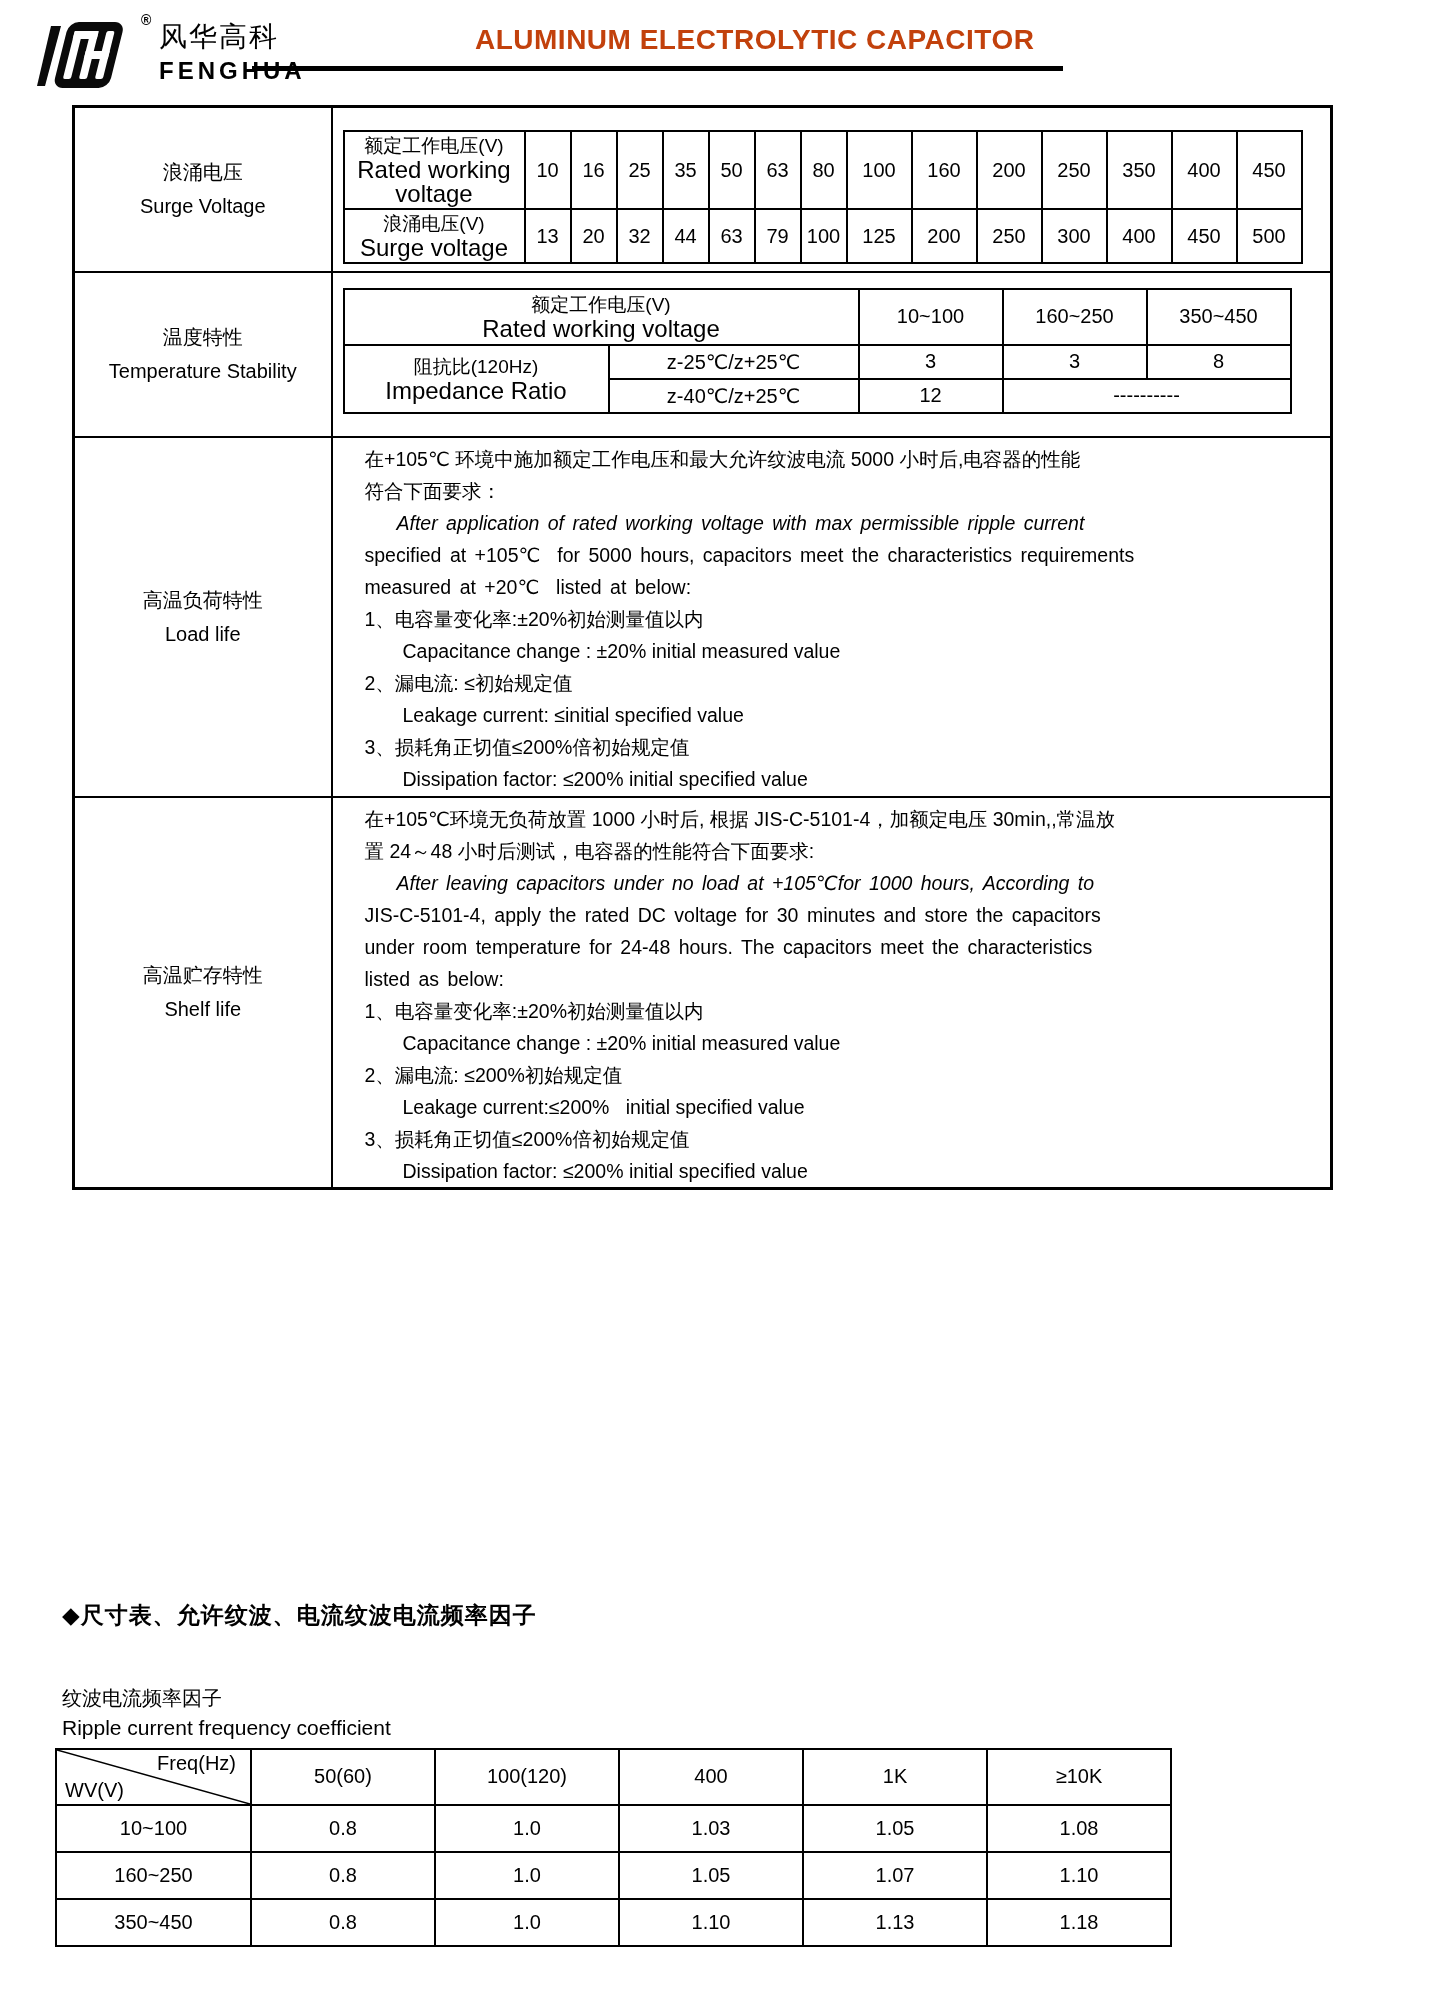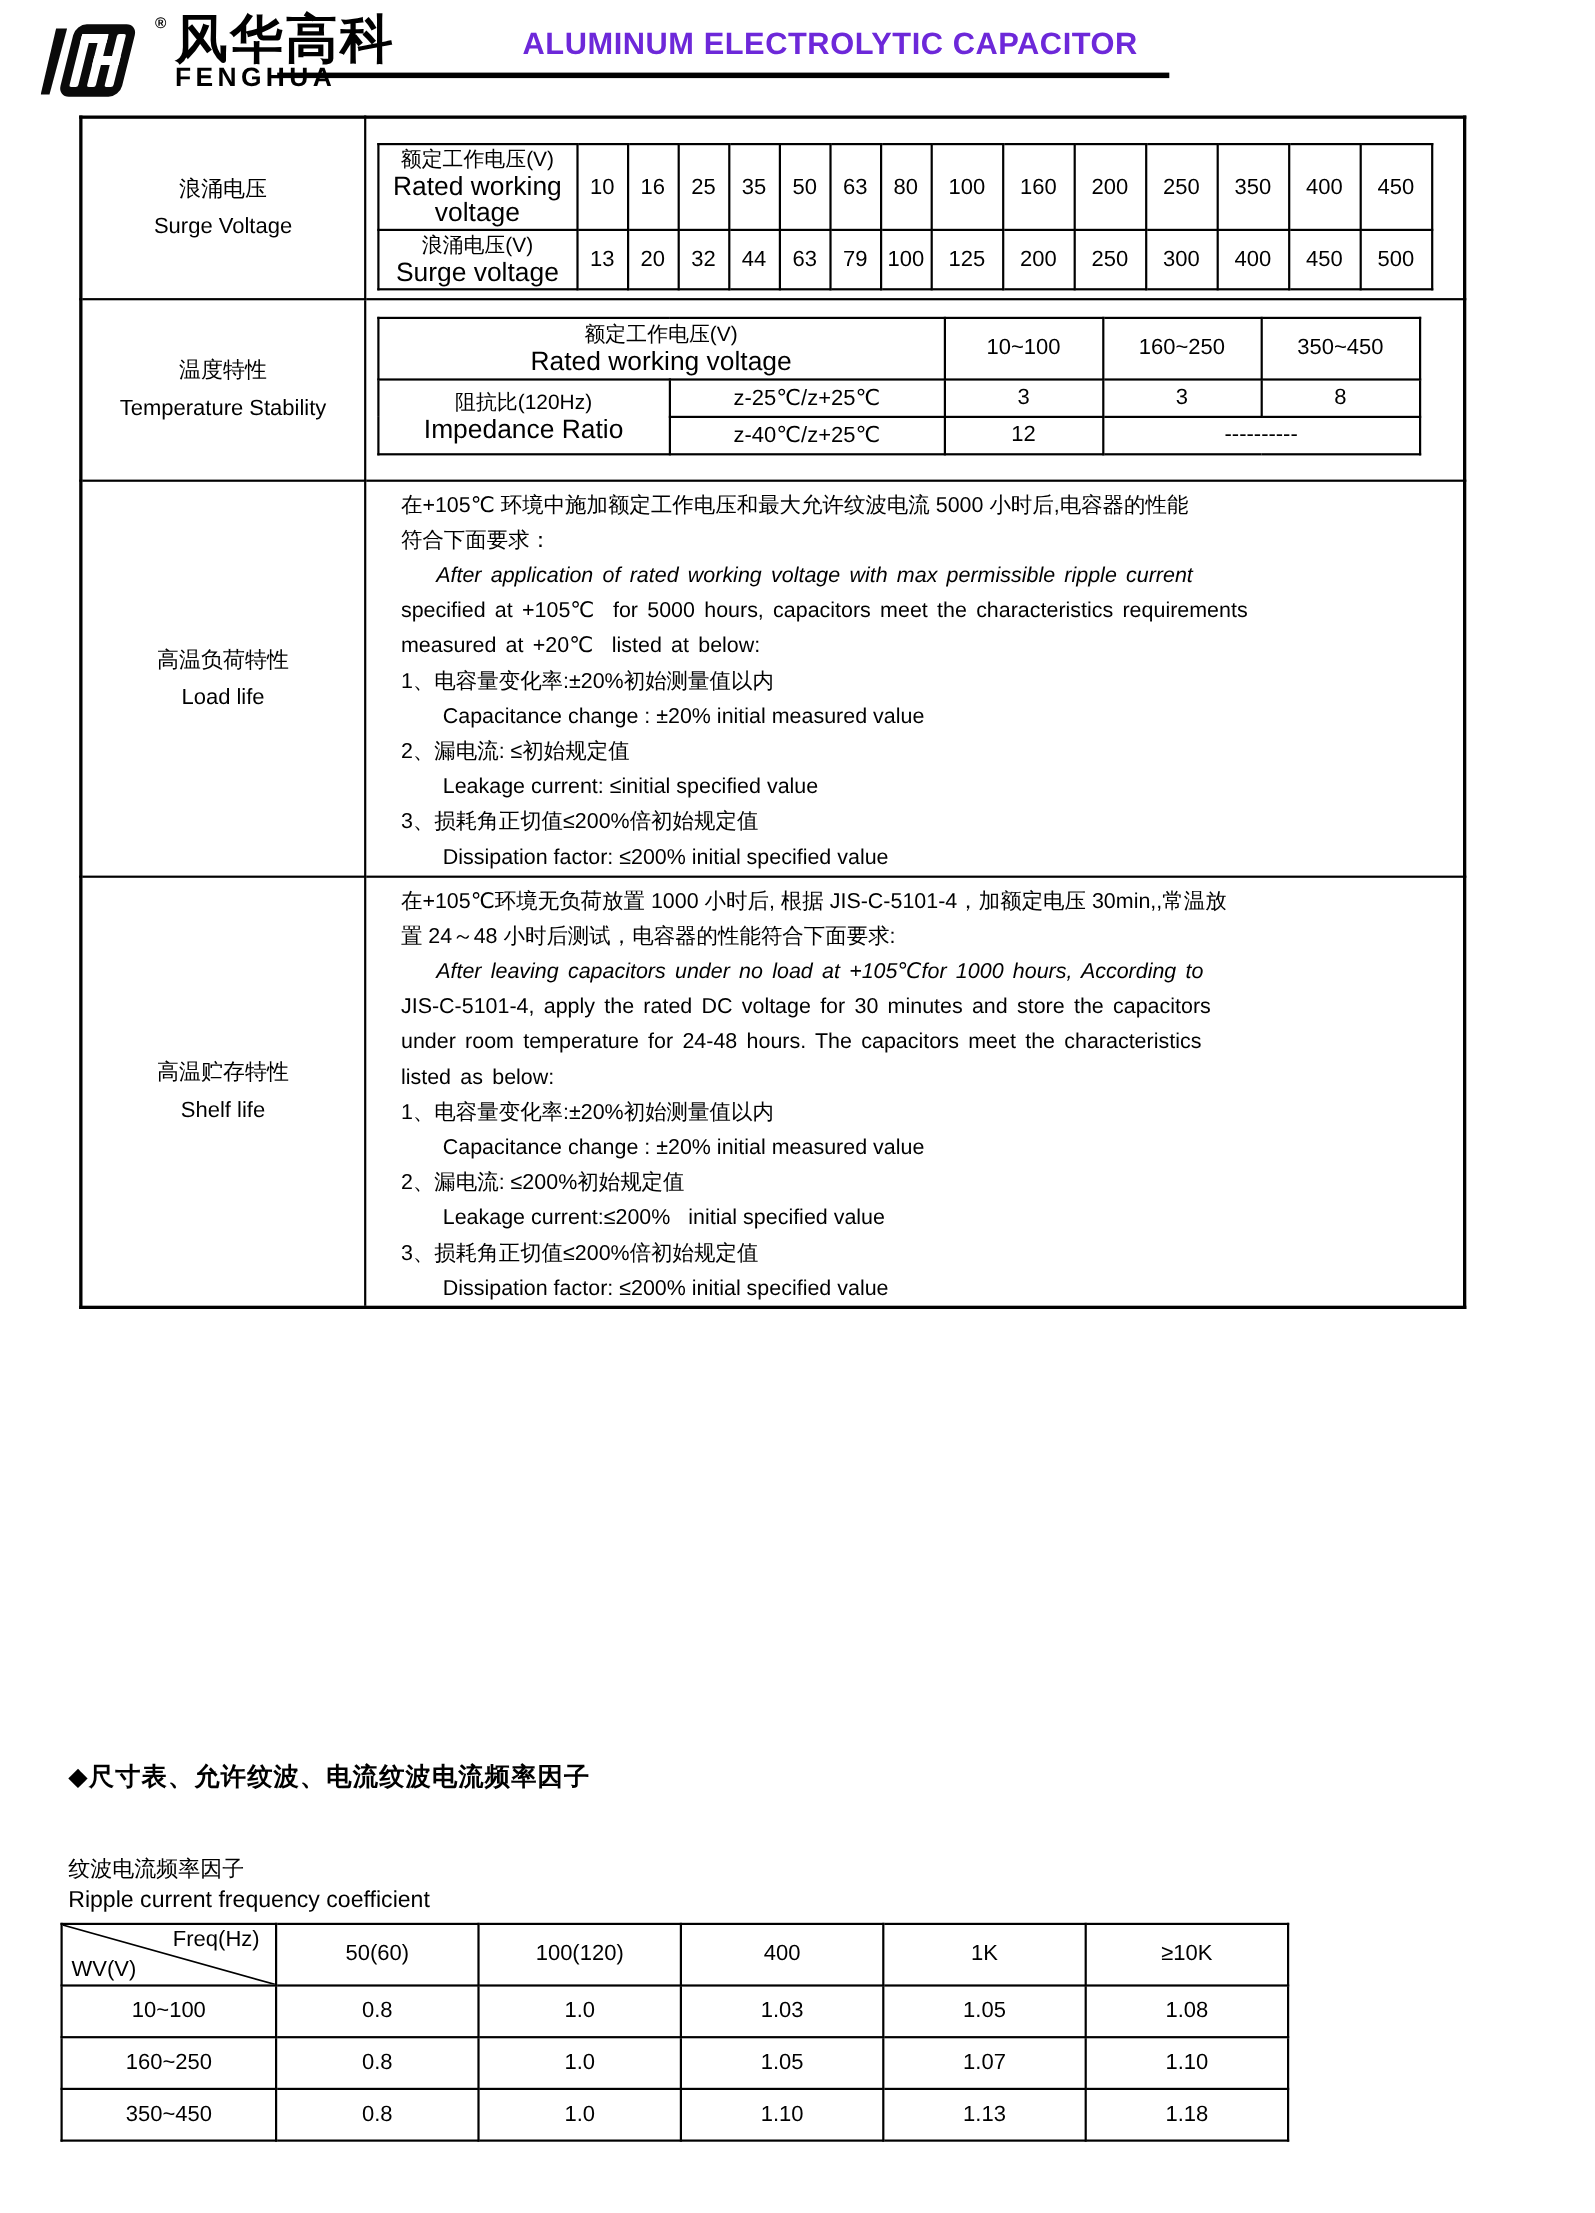--- a/index.html
+++ b/index.html
@@ -9,23 +9,23 @@
     font-family:"Liberation Sans","DejaVu Sans",sans-serif; color:#000;
   }
   .page { width:1450px; height:2012px; position:relative; }
 
   
   header { position:relative; height:105px; }
   .logo { position:absolute; left:37px; top:12px; height:84px; }
   .logo svg { position:absolute; left:0; top:4px; }
   .reg { position:absolute; left:104px; top:0; font-size:14px; font-weight:bold; }
   .brand { position:absolute; left:122px; top:6px; white-space:nowrap; }
-  .brand-cn { font-size:48px; font-weight:700; letter-spacing:2px; line-height:38px; }
+  .brand-cn { font-size:28px; font-weight:400; letter-spacing:2px; line-height:38px; }
   .brand-en { font-size:24px; font-weight:700; letter-spacing:4px; line-height:26px; margin-top:2px; }
-  .title { position:absolute; left:475px; top:24px; font-size:28px; font-weight:800; color:#6d28d9; letter-spacing:0.5px; white-space:nowrap; }
+  .title { position:absolute; left:475px; top:24px; font-size:28px; font-weight:800; color:#c2410c; letter-spacing:0.5px; white-space:nowrap; }
   .title-rule { position:absolute; left:252px; top:66px; width:811px; height:5px; background:#000; }
 
   
   table { border-collapse:collapse; table-layout:fixed; }
   td { border:2px solid #000; }
 
   
   .main-table { margin-left:72px; width:1258px; border:3px solid #000; }
   .main-table > tbody > tr > td.rowlabel {
     text-align:center; vertical-align:middle; font-size:20px; line-height:34px;

